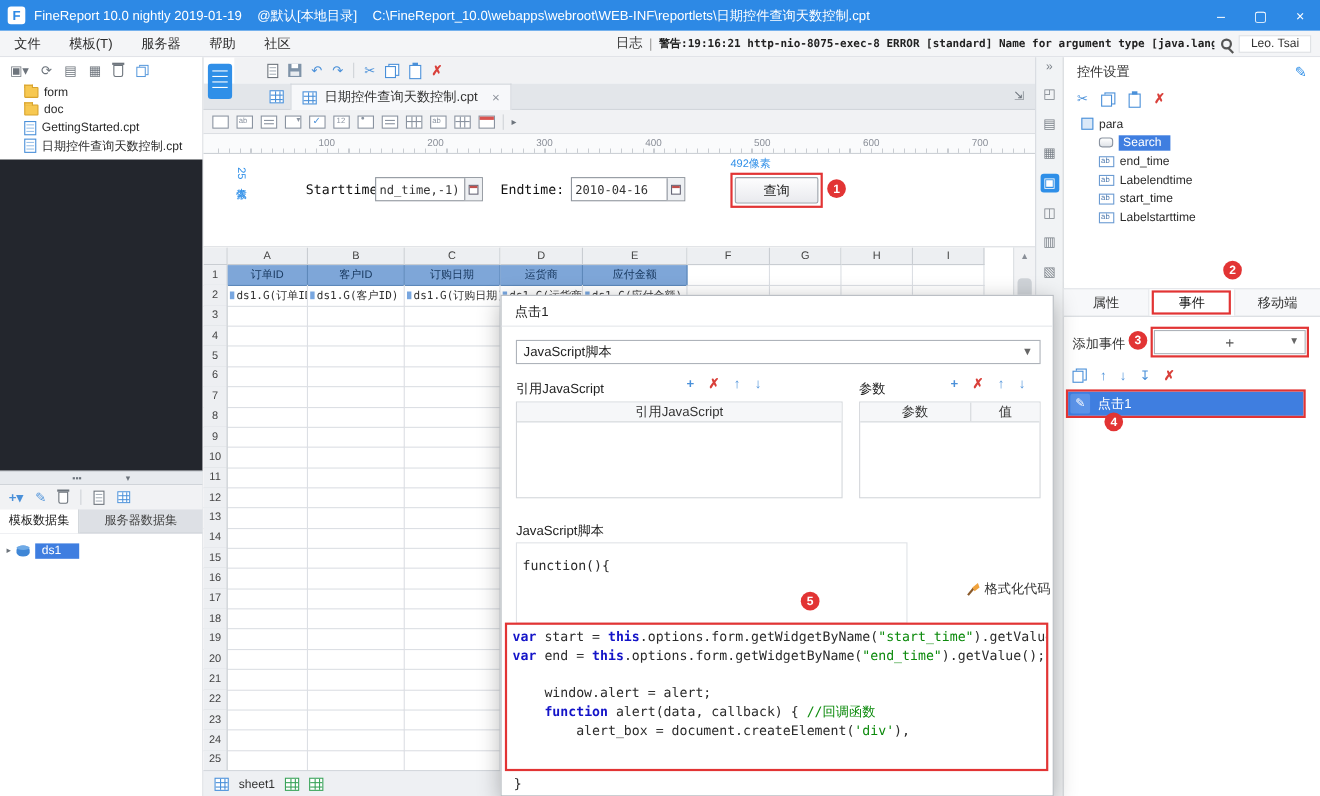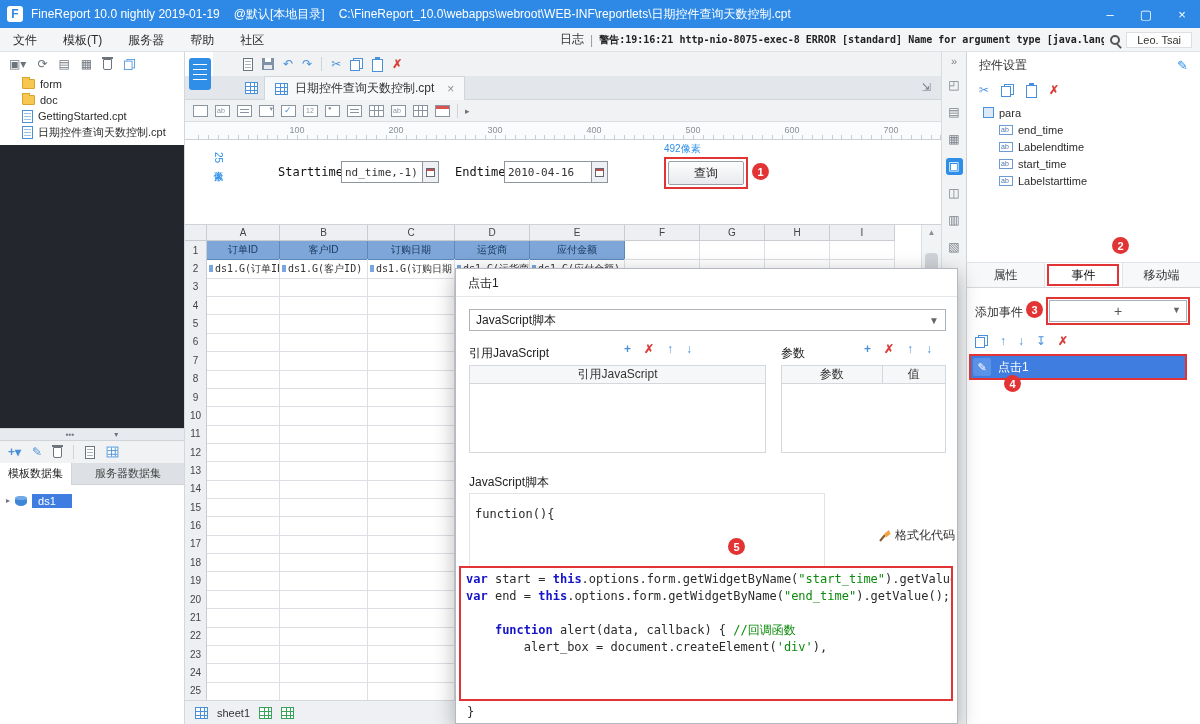--- a/index.html
+++ b/index.html
@@ -320,21 +320,21 @@
 <div class="form-canvas">
   <span class="v-label">25像素</span>
   <span class="fc-label" style="left:93px;top:25px">Starttime:</span>
   <div class="input-box" style="left:156px;top:21px;width:98px">
     <span class="input-text">nd_time,-1)</span>
     <span class="cal-btn">
         <span class="ic-cal"></span>
       </span>
   </div>
   <span class="fc-label" style="left:270px;top:25px">Endtime:</span>
-  <div class="input-box" style="left:319px;top:21px;width:104px">
+  <div class="input-box" style="left:334px;top:21px;width:104px">
     <span class="input-text">2010-04-16</span>
     <span class="cal-btn">
         <span class="ic-cal"></span>
       </span>
   </div>
   <div class="query-btn">查询</div>
   <div class="anno" style="left:479px;top:17px;width:84px;height:32px"></div>
 </div>
 
 <div class="sheet">
@@ -656,20 +656,24 @@
     <span class="ic-copy"></span>
     <span class="ic-paste"></span>
     <span class="g-red" style="font-weight:bold">✗</span>
   </div>
   <div class="rp-tree">
     <div class="rp-row ind1">
       <span class="ic-para"></span>
       <span>para</span>
     </div>
     <div class="rp-row ind2">
+      <span class="ic-btnw"></span>
+      <span class="sel-chip">Search</span>
+    </div>
+    <div class="rp-row ind2">
       <span class="ic-tw"></span>
       <span>end_time</span>
     </div>
     <div class="rp-row ind2">
       <span class="ic-tw"></span>
       <span>Labelendtime</span>
     </div>
     <div class="rp-row ind2">
       <span class="ic-tw"></span>
       <span>start_time</span>
@@ -743,20 +747,21 @@
     <svg width="13" height="13">
         <path d="M2 12 L7 6" stroke="#8a5a2b" stroke-width="2"></path>
         <path d="M6 5 L11 1 L12.5 5 L8 8.5 Z" fill="#f0a23c"></path>
       </svg>
     <span>格式化代码</span>
   </div>
   <div class="code-wrap">
       <div class="code-line"><span class="tk-k">var </span><span class="tk-d">start = </span><span class="tk-k">this</span><span class="tk-d">.options.form.getWidgetByName(</span><span class="tk-s">"start_time"</span><span class="tk-d">).getValue();</span></div>
       <div class="code-line"><span class="tk-k">var </span><span class="tk-d">end = </span><span class="tk-k">this</span><span class="tk-d">.options.form.getWidgetByName(</span><span class="tk-s">"end_time"</span><span class="tk-d">).getValue();</span></div>
       <div class="code-line">&nbsp;</div>
+      <div class="code-line"><span class="tk-d">    window.alert = alert;</span></div>
       <div class="code-line"><span class="tk-d">    </span><span class="tk-k">function</span><span class="tk-d"> alert(data, callback) { </span><span class="tk-cm">//回调函数</span></div>
       <div class="code-line"><span class="tk-d">        alert_box = document.createElement(</span><span class="tk-s">'div'</span><span class="tk-d">),</span></div>
     </div>
   <div class="anno" style="left:3px;top:297px;width:494px;height:135px"></div>
   <span class="func-line" style="left:11px;top:436px">}</span>
 </div>
 
 <div class="anno-num" style="left:752px;top:163px">1</div>
 <div class="anno-num" style="left:1112px;top:237px">2</div>
 <div class="anno-num" style="left:1026px;top:301px">3</div>

